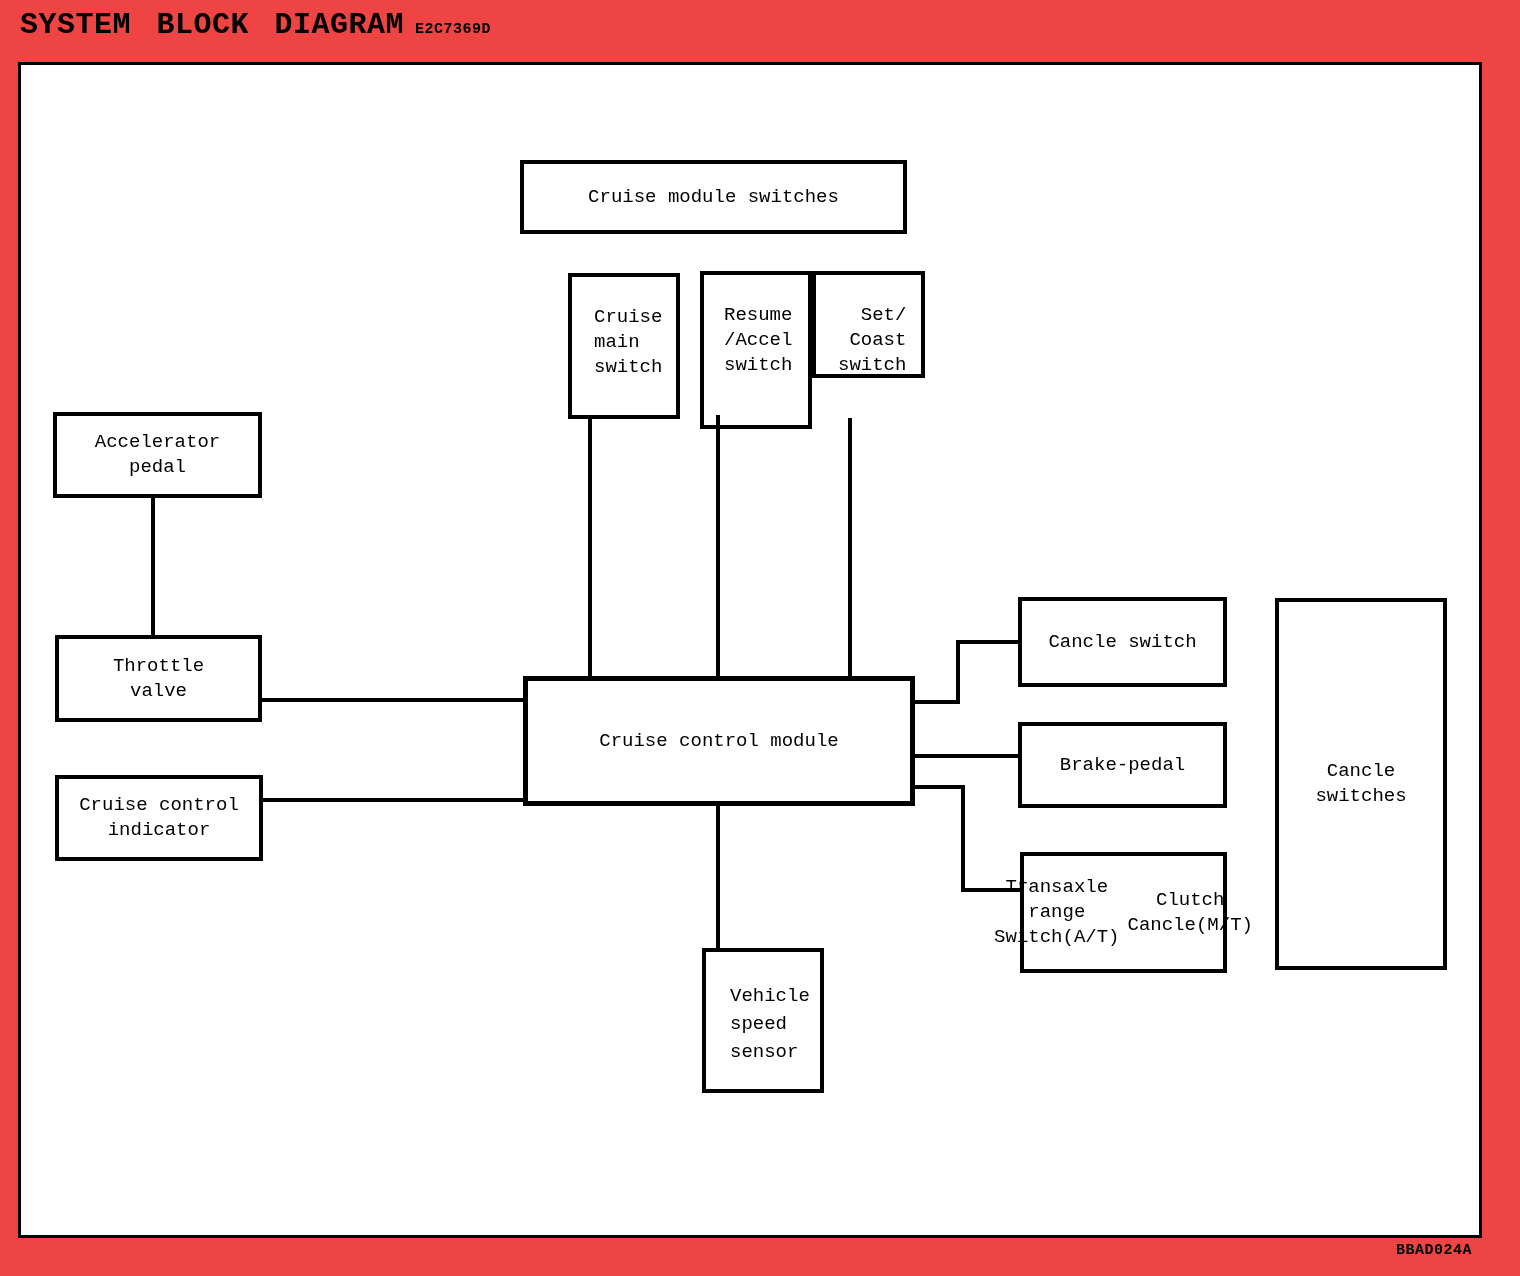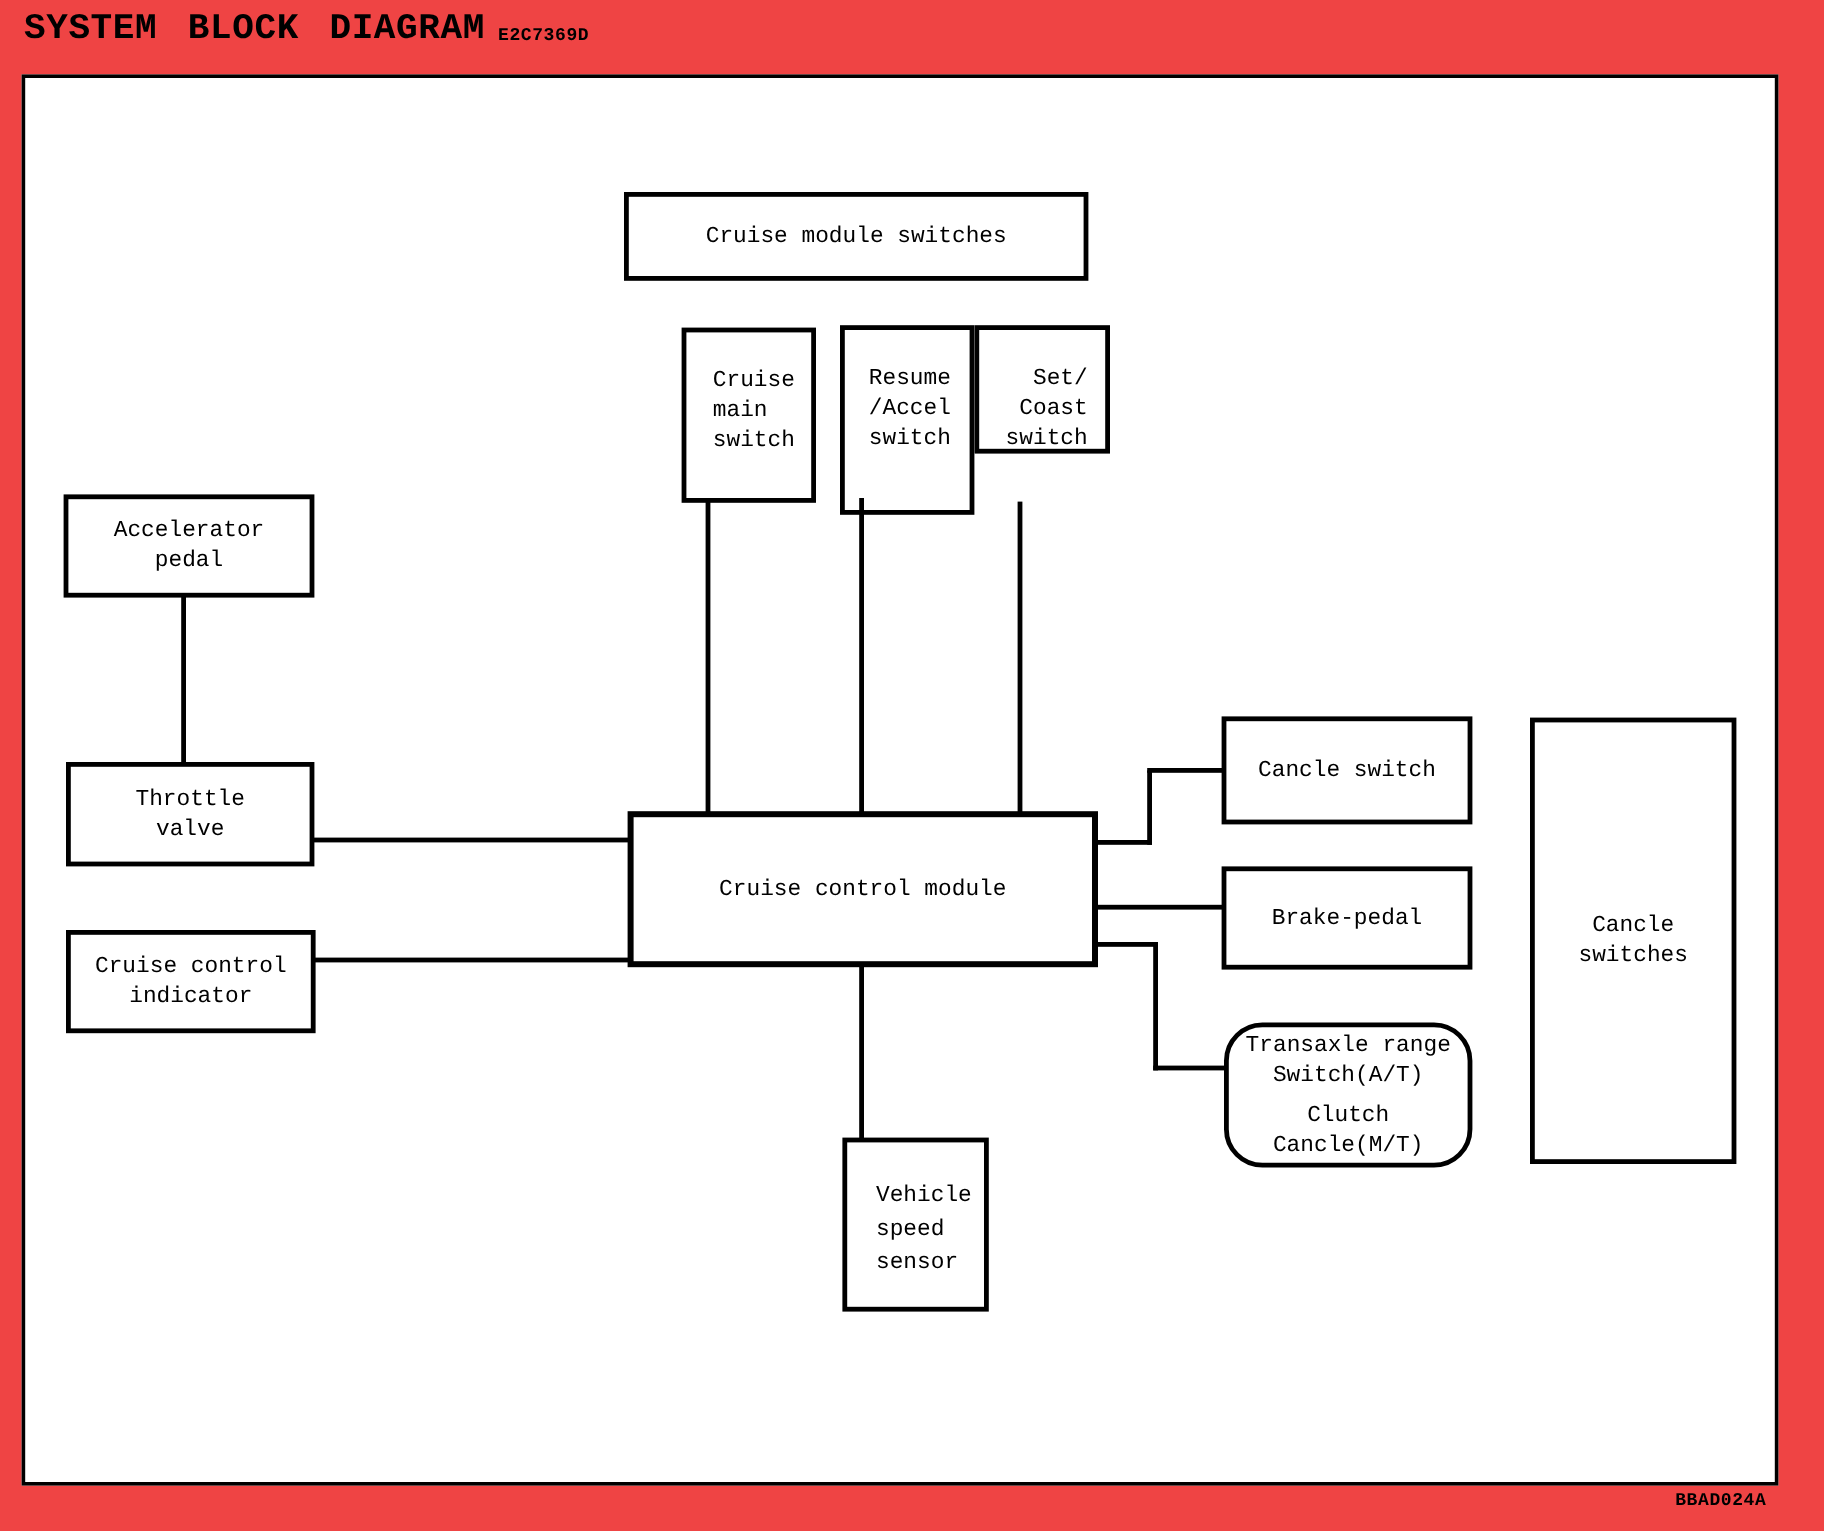--- a/index.html
+++ b/index.html
@@ -55,23 +55,22 @@
   }
   .box .label { white-space: pre-line; }
   .box.align-left {
     align-items: flex-start;
     justify-content: flex-start;
     text-align: left;
     margin-left: 40px;
   }
   .box.module { border-width: 5px; }
   .box.stack {
-    flex-direction: column;
+    flex-direction: row;
     gap: 8px;
-    border-radius: 32px;
   }
   .line {
     position: absolute;
     background: #000000;
   }
   .footer-code {
     position: absolute;
     left: 1396px;
     top: 1242px;
     font-size: 15px;

